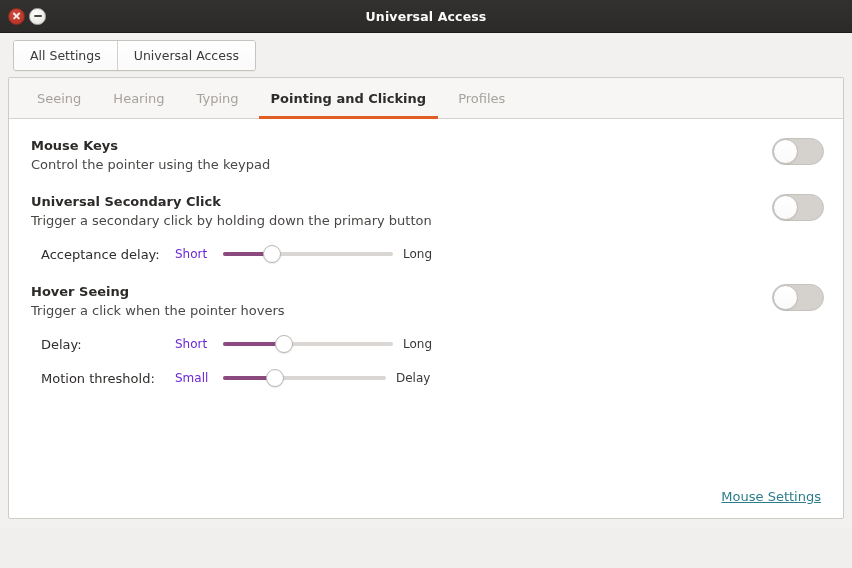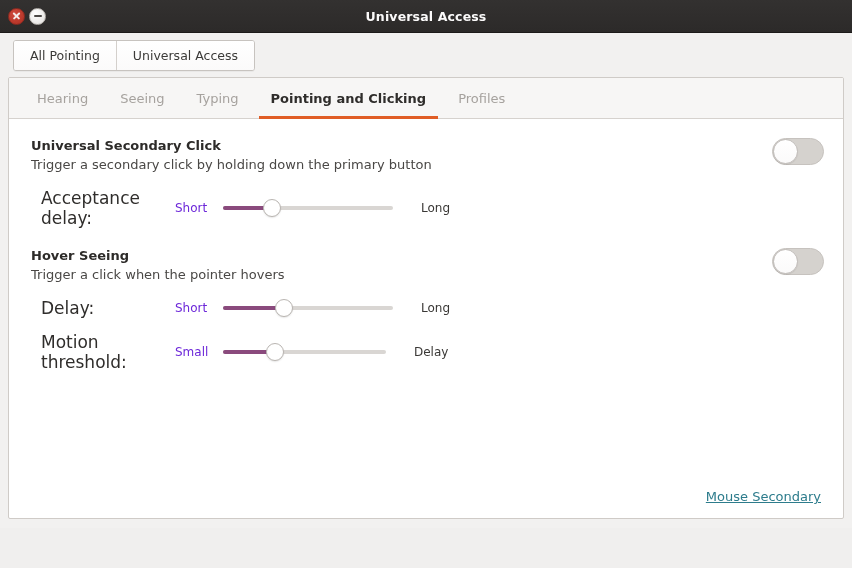--- a/index.html
+++ b/index.html
@@ -234,35 +234,35 @@
   }
 
   
   .slider-row {
     display: flex;
     align-items: center;
     margin-top: 14px;
     padding-left: 10px;
   }
   .slider-label {
-    font-size: 17px;
+    font-size: 13px;
     color: #2f2d2b;
     width: 134px;
     flex: 0 0 134px;
   }
   .slider-min {
     font-size: 12px;
     color: #6d28d9;
     width: 48px;
     flex: 0 0 48px;
   }
   .slider-max {
     font-size: 12px;
     color: #3a3836;
-    margin-left: 28px;
+    margin-left: 10px;
     white-space: nowrap;
   }
   .slider {
     position: relative;
     height: 20px;
     flex: 0 0 auto;
     display: flex;
     align-items: center;
   }
   .slider .track {
@@ -314,48 +314,59 @@
   <div class="titlebar">
     <div class="win-controls">
       <div class="wbtn close"></div>
       <div class="wbtn minimize"></div>
     </div>
     <div class="title-text">Universal Access</div>
   </div>
 
   <div class="toolbar">
     <div class="segmented">
-      <button class="seg-btn">All Pointing</button>
+      <button class="seg-btn">All Settings</button>
       <button class="seg-btn">Universal Access</button>
     </div>
   </div>
 
   <div class="panel-wrap">
     <div class="panel">
 
       <div class="tabstrip">
         <div class="tab">
+          <span>Seeing</span>
+        </div>
+        <div class="tab">
           <span>Hearing</span>
-        </div>
-        <div class="tab">
-          <span>Seeing</span>
         </div>
         <div class="tab">
           <span>Typing</span>
         </div>
         <div class="tab active">
           <span>Pointing and Clicking</span>
         </div>
         <div class="tab">
           <span>Profiles</span>
         </div>
       </div>
 
       <div class="body">
 
+        <div class="section">
+          <div class="sec-head">
+            <div class="sec-titles">
+              <div class="sec-title">Mouse Keys</div>
+              <div class="sec-desc">Control the pointer using the keypad</div>
+            </div>
+            <div class="toggle">
+              <div class="knob"></div>
+            </div>
+          </div>
+        </div>
 
         <div class="section">
           <div class="sec-head">
             <div class="sec-titles">
               <div class="sec-title">Universal Secondary Click</div>
               <div class="sec-desc">Trigger a secondary click by holding down the primary button</div>
             </div>
             <div class="toggle">
               <div class="knob"></div>
             </div>
@@ -401,19 +412,19 @@
             <div class="slider" style="width:163px">
               <div class="track"></div>
               <div class="fill" style="width: 32%;"></div>
               <div class="thumb" style="left: 32%;"></div>
             </div>
             <div class="slider-max">Delay</div>
           </div>
         </div>
 
         <div class="footer">
-          <a class="link" href="#">Mouse Secondary</a>
+          <a class="link" href="#">Mouse Settings</a>
         </div>
 
       </div>
     </div>
   </div>
 </div>
 
 </body></html>

